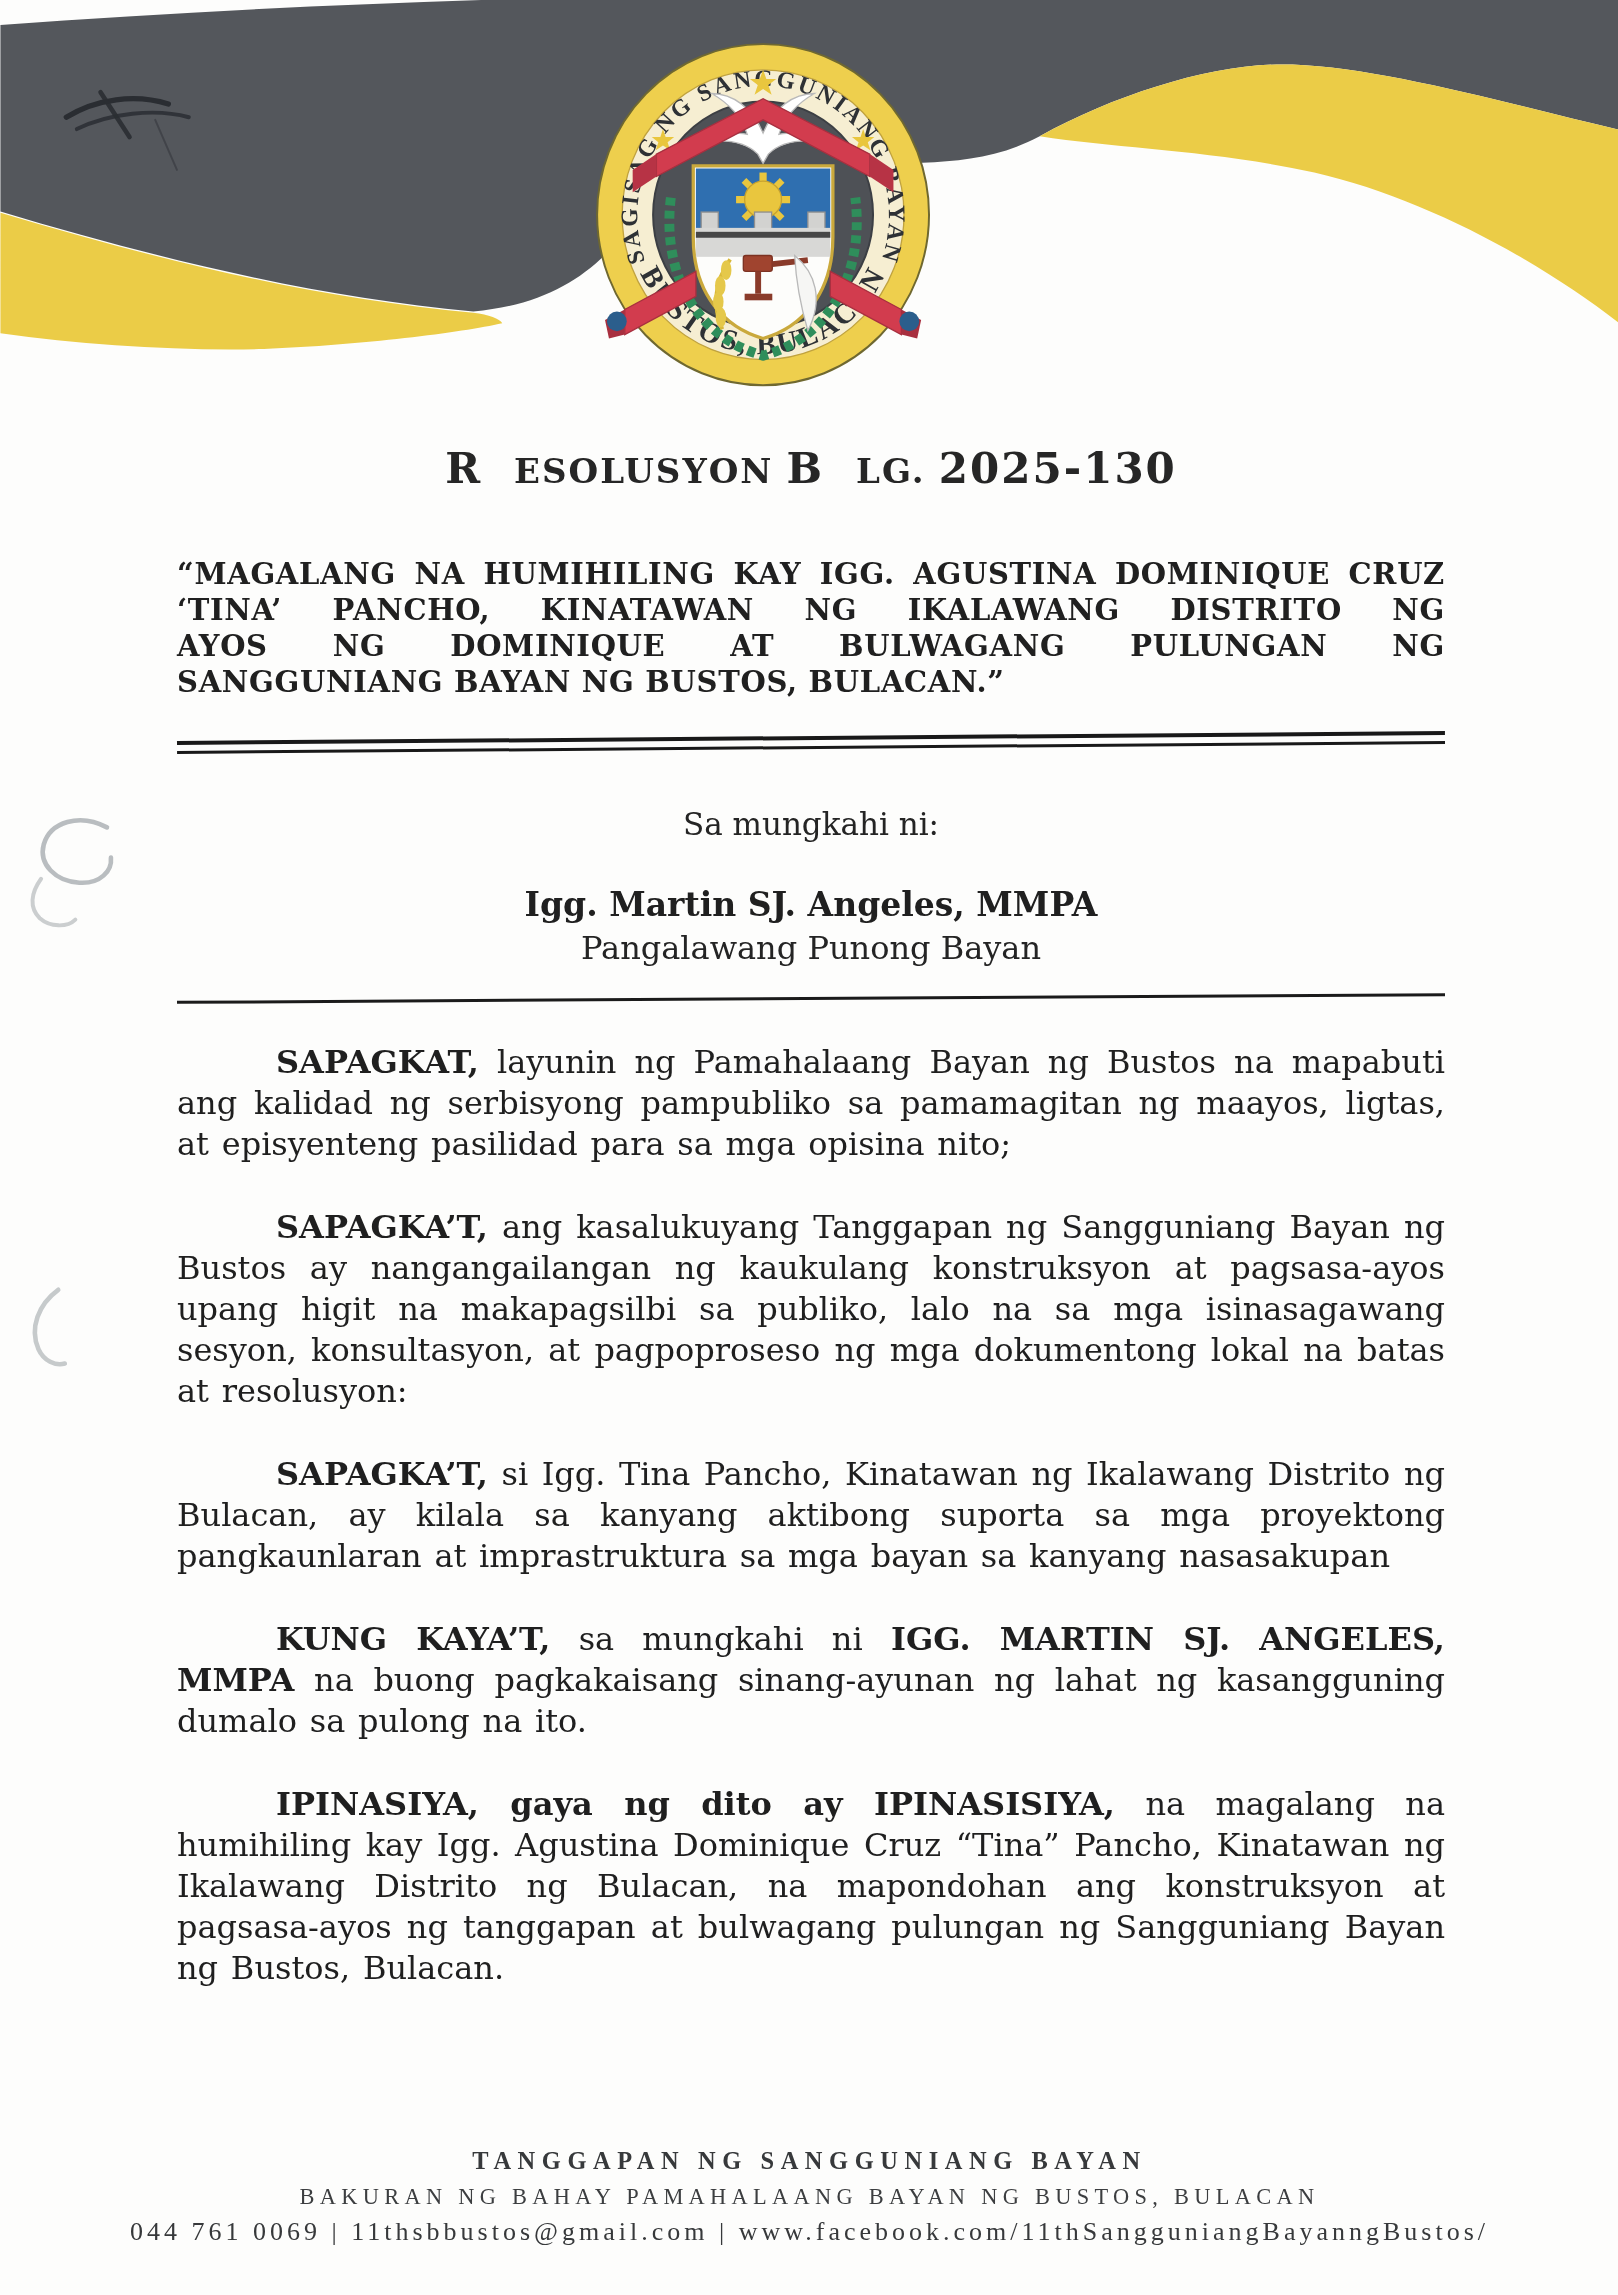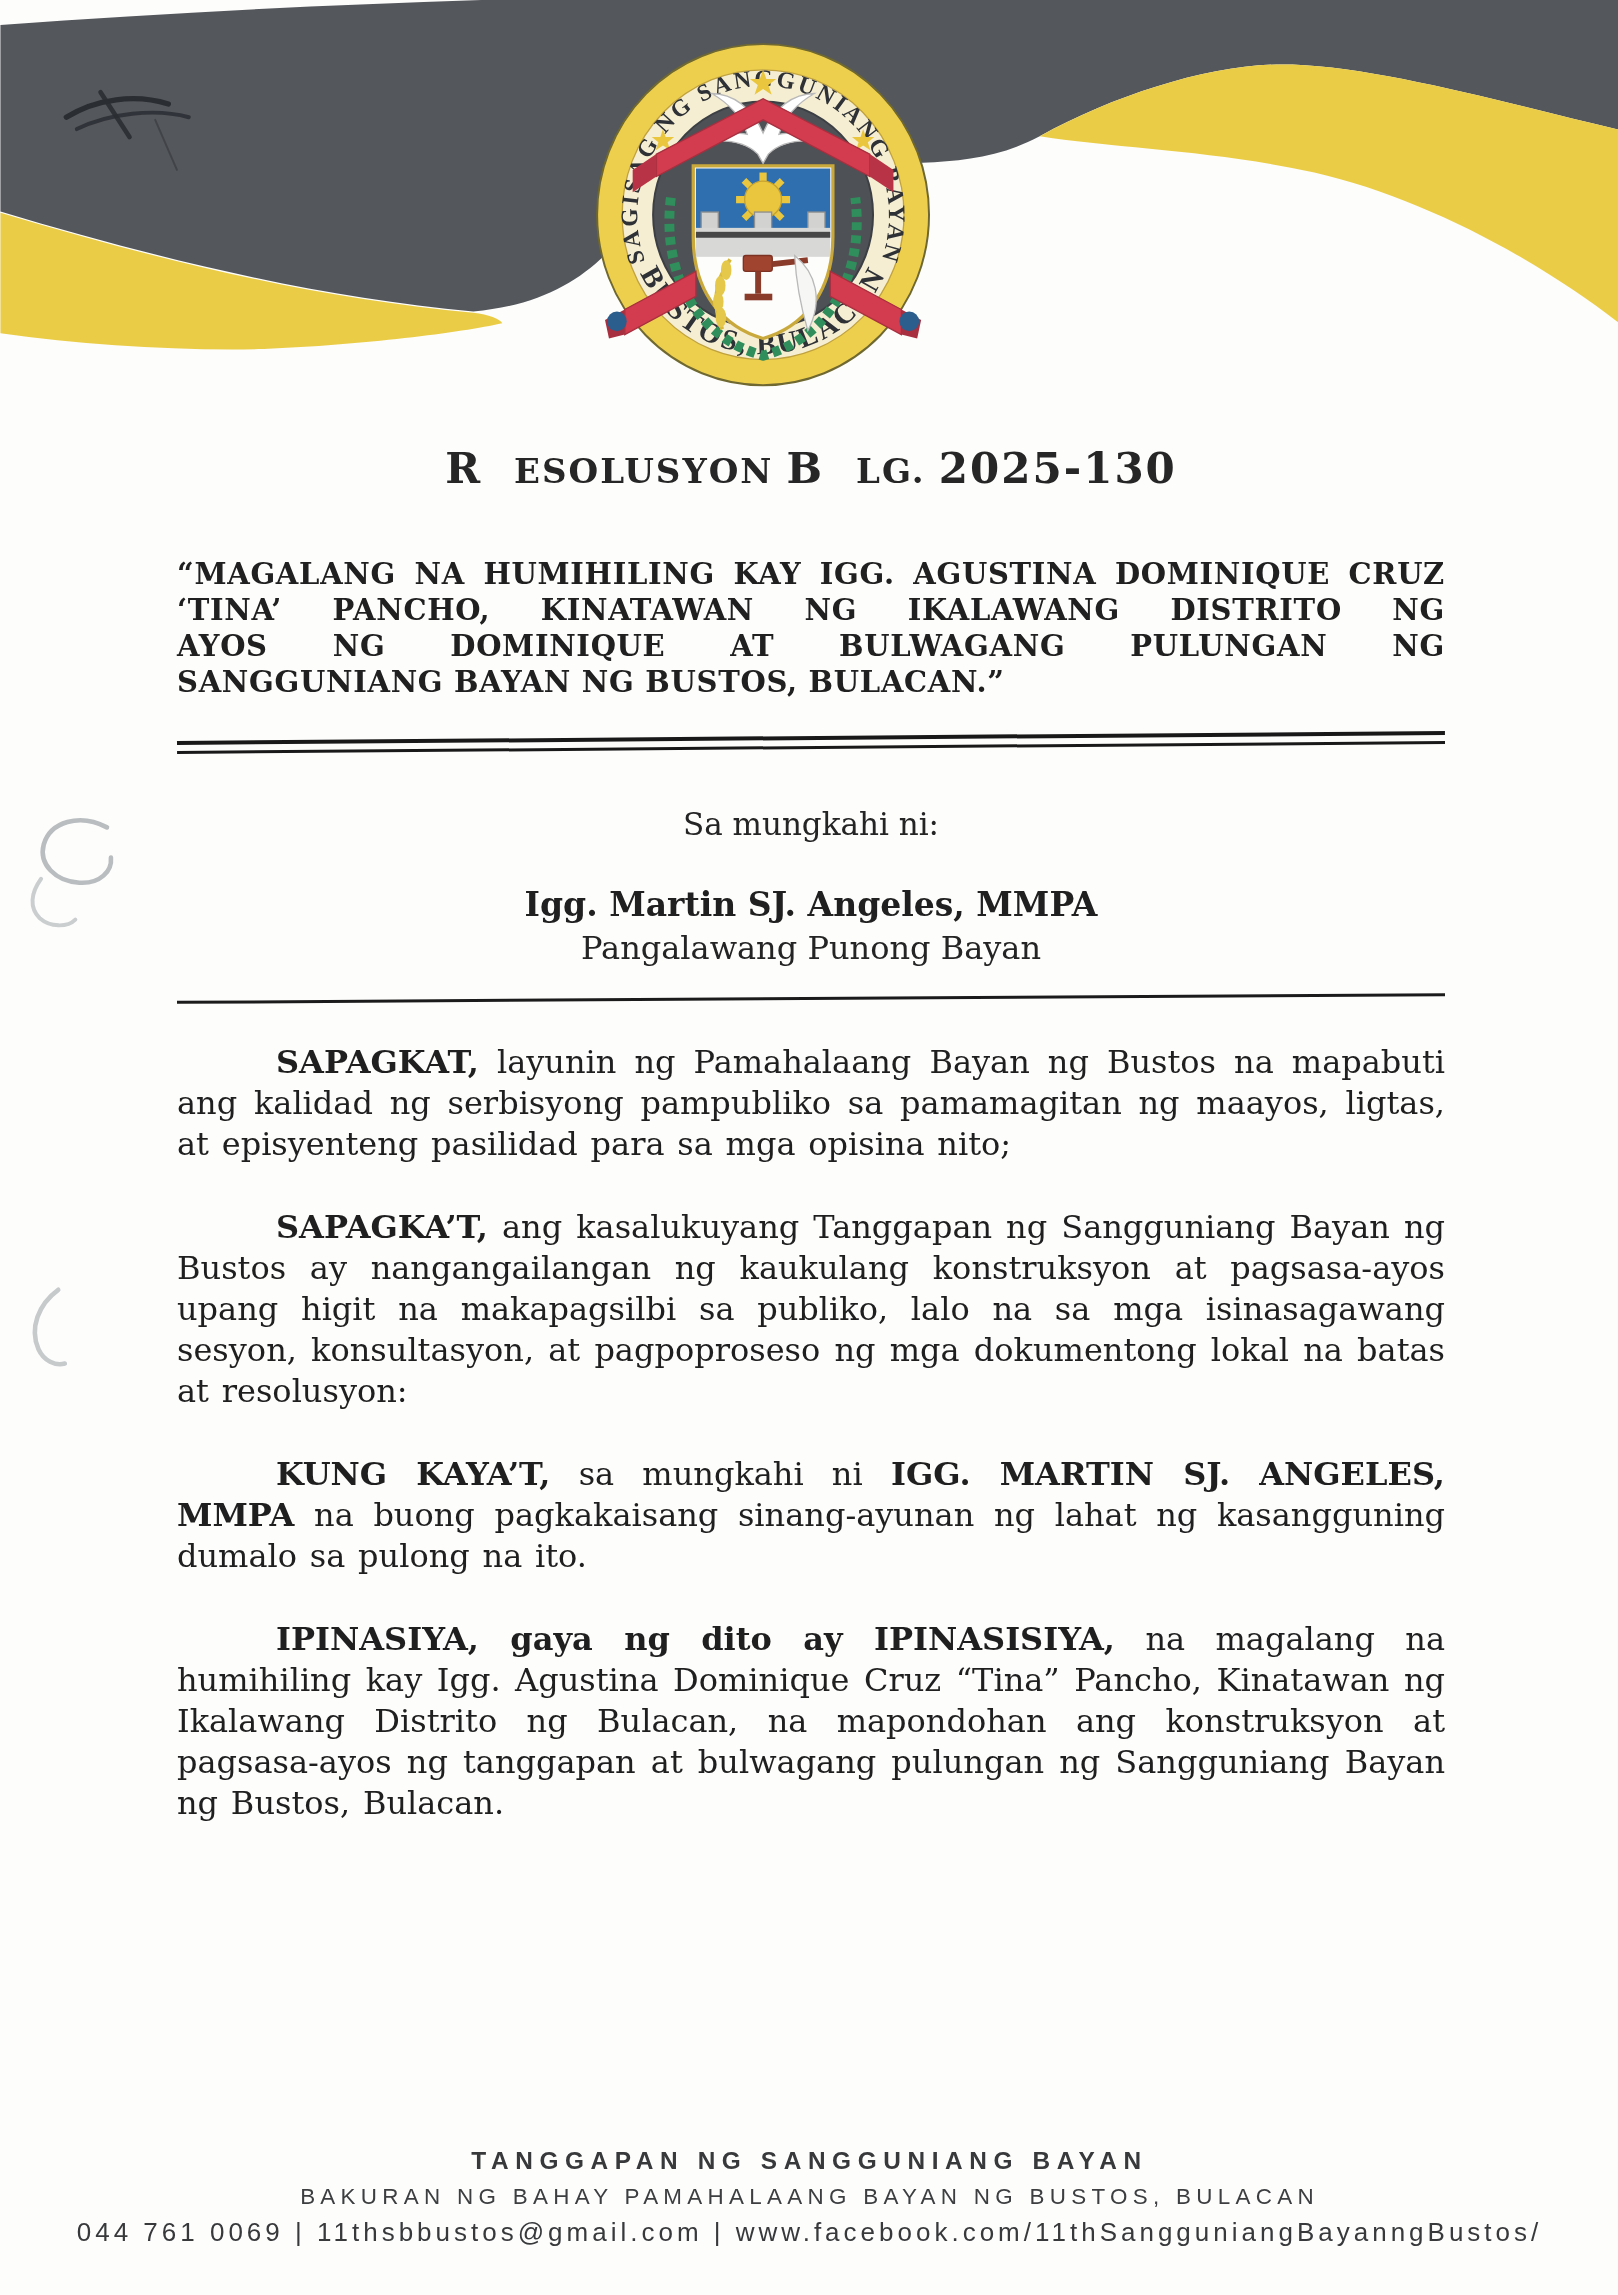--- a/index.html
+++ b/index.html
@@ -42,21 +42,21 @@
   .body-para{
     margin:42px 0 0;
     font-size:32px;line-height:41px;
     text-align:justify;text-indent:99px;
     word-spacing:2.6px;color:#1f1f1f;
   }
   .body-para .b{font-weight:700;}
   .footer{
     position:absolute;left:0;top:2147px;width:1619px;
     text-align:center;
-    font-family:Liberation Sans, sans-serif;
+    font-family:Liberation Serif, serif;
     color:#3a3d3f;
   }
   .footer-office{font-size:24.4px;font-weight:700;letter-spacing:6.6px;color:#37393b;}
   .footer-address{margin-top:8.6px;font-size:22.4px;font-weight:400;letter-spacing:5.3px;color:#3c3e40;}
   .footer-contact{margin-top:7.2px;font-size:26px;font-weight:400;letter-spacing:4px;white-space:nowrap;color:#37393b;}
 </style>
 </head>
 <body>
 
 <div class="page">
@@ -183,20 +183,21 @@
 
     <p class="sponsor-intro">Sa mungkahi ni:</p>
     <p class="sponsor-name">Igg. Martin SJ. Angeles, MMPA</p>
     <p class="sponsor-title">Pangalawang Punong Bayan</p>
 
     <div class="rule-single"></div>
 
     <div class="body-paragraphs">
         <p class="body-para"><span class="b">SAPAGKAT,</span><span> layunin ng Pamahalaang Bayan ng Bustos na mapabuti ang kalidad ng serbisyong pampubliko sa pamamagitan ng maayos, ligtas, at episyenteng pasilidad para sa mga opisina nito;</span></p>
         <p class="body-para"><span class="b">SAPAGKA’T,</span><span> ang kasalukuyang Tanggapan ng Sangguniang Bayan ng Bustos ay nangangailangan ng kaukulang konstruksyon at pagsasa-ayos upang higit na makapagsilbi sa publiko, lalo na sa mga isinasagawang sesyon, konsultasyon, at pagpoproseso ng mga dokumentong lokal na batas at resolusyon:</span></p>
+        <p class="body-para"><span class="b">SAPAGKA’T,</span><span> si Igg. Tina Pancho, Kinatawan ng Ikalawang Distrito ng Bulacan, ay kilala sa kanyang aktibong suporta sa mga proyektong pangkaunlaran at imprastruktura sa mga bayan sa kanyang nasasakupan</span></p>
         <p class="body-para"><span class="b">KUNG KAYA’T,</span><span> sa mungkahi ni </span><span class="b">IGG. MARTIN SJ. ANGELES, MMPA</span><span> na buong pagkakaisang sinang-ayunan ng lahat ng kasangguning dumalo sa pulong na ito.</span></p>
         <p class="body-para"><span class="b">IPINASIYA, gaya ng dito ay IPINASISIYA,</span><span> na magalang na humihiling kay Igg. Agustina Dominique Cruz “Tina” Pancho, Kinatawan ng Ikalawang Distrito ng Bulacan, na mapondohan ang konstruksyon at pagsasa-ayos ng tanggapan at bulwagang pulungan ng Sangguniang Bayan ng Bustos, Bulacan.</span></p>
       </div>
   </div>
 
   <svg class="artifacts" width="1619" height="2295" viewBox="0 0 2457 3484">
     <path d="M162,1256 C120,1234 76,1248 66,1282 C58,1312 84,1338 120,1340 C152,1342 170,1322 168,1302" fill="none" stroke="#a7acb0" stroke-width="7" opacity="0.8" stroke-linecap="round"></path>
     <path d="M62,1334 C46,1356 44,1378 60,1394 C76,1408 102,1408 114,1396" fill="none" stroke="#b9bdc0" stroke-width="6" opacity="0.75" stroke-linecap="round"></path>
     <path d="M88,1958 C58,1980 44,2016 58,2048 C66,2066 84,2074 98,2070" fill="none" stroke="#aeb3b6" stroke-width="7" opacity="0.7" stroke-linecap="round"></path>
   </svg>

